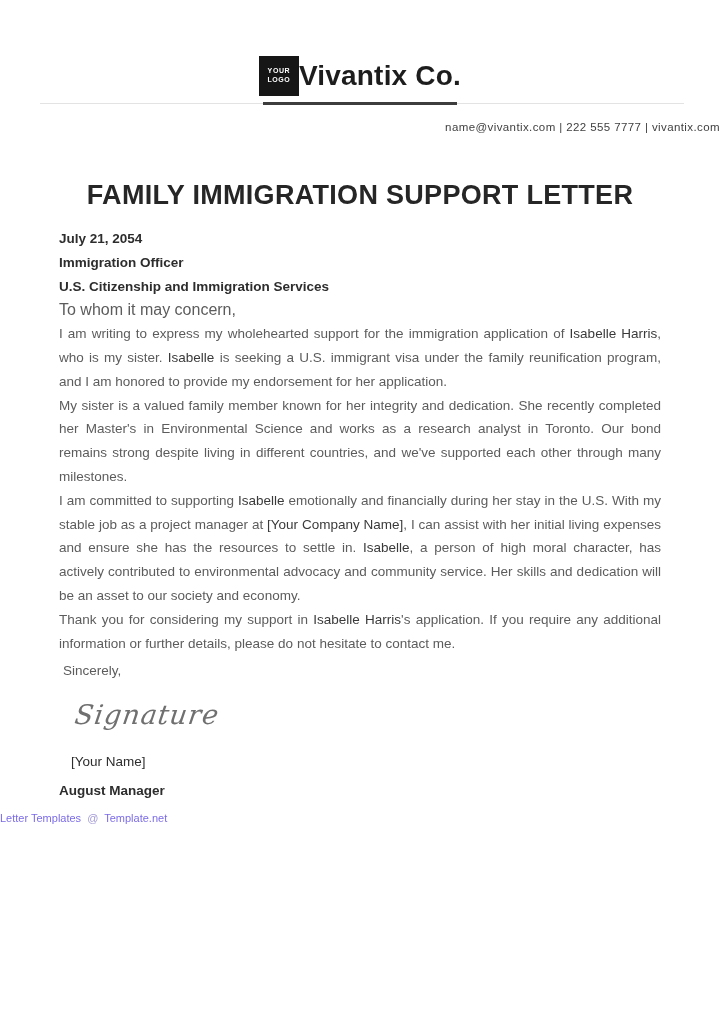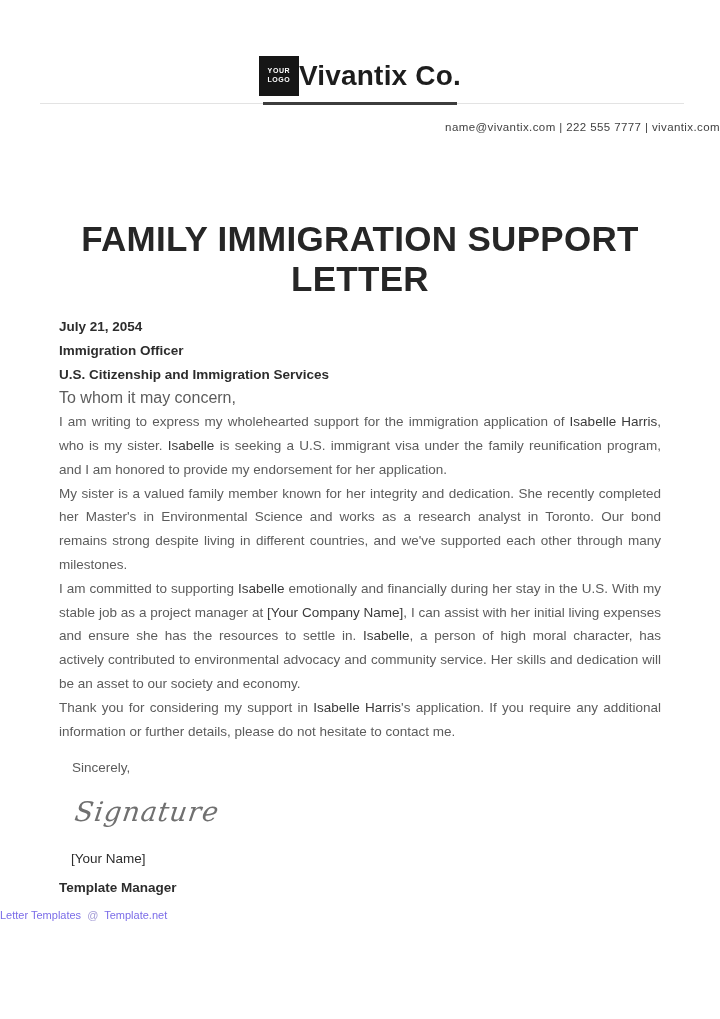--- a/index.html
+++ b/index.html
@@ -50,23 +50,23 @@
     margin-top: 15px;
     text-align: right;
     font-size: 11.5px;
     color: #3f3f3f;
     letter-spacing: 0.4px;
   }
 
   
   .letter { padding: 0 59px; }
   .letter-title {
-    margin: 86px 0 0 0;
+    margin: 47px 0 0 0;
     text-align: center;
-    font-size: 35px;
+    font-size: 27px;
     font-weight: 700;
     color: #262626;
     letter-spacing: 0.3px;
   }
   .meta-block {
     margin-top: 16px;
     font-size: 13.5px;
     line-height: 23.8px;
     font-weight: 700;
     color: #2d2d2d;
@@ -80,21 +80,21 @@
   }
   .body-para {
     margin: 0;
     font-size: 13.5px;
     line-height: 23.8px;
     color: #5c5c5c;
     text-align: justify;
   }
   .body-para .b { font-weight: 400; color: #3a3a3a; }
   .closing {
-    margin: 13px;
+    margin: 4px;
     font-size: 13.5px;
     line-height: 23.8px;
     color: #5c5c5c;
   }
   .signature-script {
     margin-top: 16px;
     padding-left: 14px;
     font-family: "DejaVu Serif", serif;
     font-style: italic;
     font-size: 27px;
@@ -161,21 +161,21 @@
         <p class="body-para"><span>My sister is a valued family member known for her integrity and dedication. She recently completed her Master's in Environmental Science and works as a research analyst in Toronto. Our bond remains strong despite living in different countries, and we've supported each other through many milestones.</span></p>
         <p class="body-para"><span>I am committed to supporting </span><span class="b">Isabelle</span><span> emotionally and financially during her stay in the U.S. With my stable job as a project manager at </span><span class="b">[Your Company Name]</span><span>, I can assist with her initial living expenses and ensure she has the resources to settle in. </span><span class="b">Isabelle</span><span>, a person of high moral character, has actively contributed to environmental advocacy and community service. Her skills and dedication will be an asset to our society and economy.</span></p>
         <p class="body-para"><span>Thank you for considering my support in </span><span class="b">Isabelle Harris</span><span>'s application. If you require any additional information or further details, please do not hesitate to contact me.</span></p>
       </div>
 
     <p class="closing">Sincerely,</p>
 
     <div class="signature-script">Signature</div>
 
     <p class="sender-name">[Your Name]</p>
-    <p class="sender-title">Template Manager</p>
+    <p class="sender-title">August Manager</p>
   </div>
 
   <div class="footer">
     <span class="link">Letter Templates</span>
     <span class="at">@</span>
     <span class="link">Template.net</span>
   </div>
 
 </div>
 

